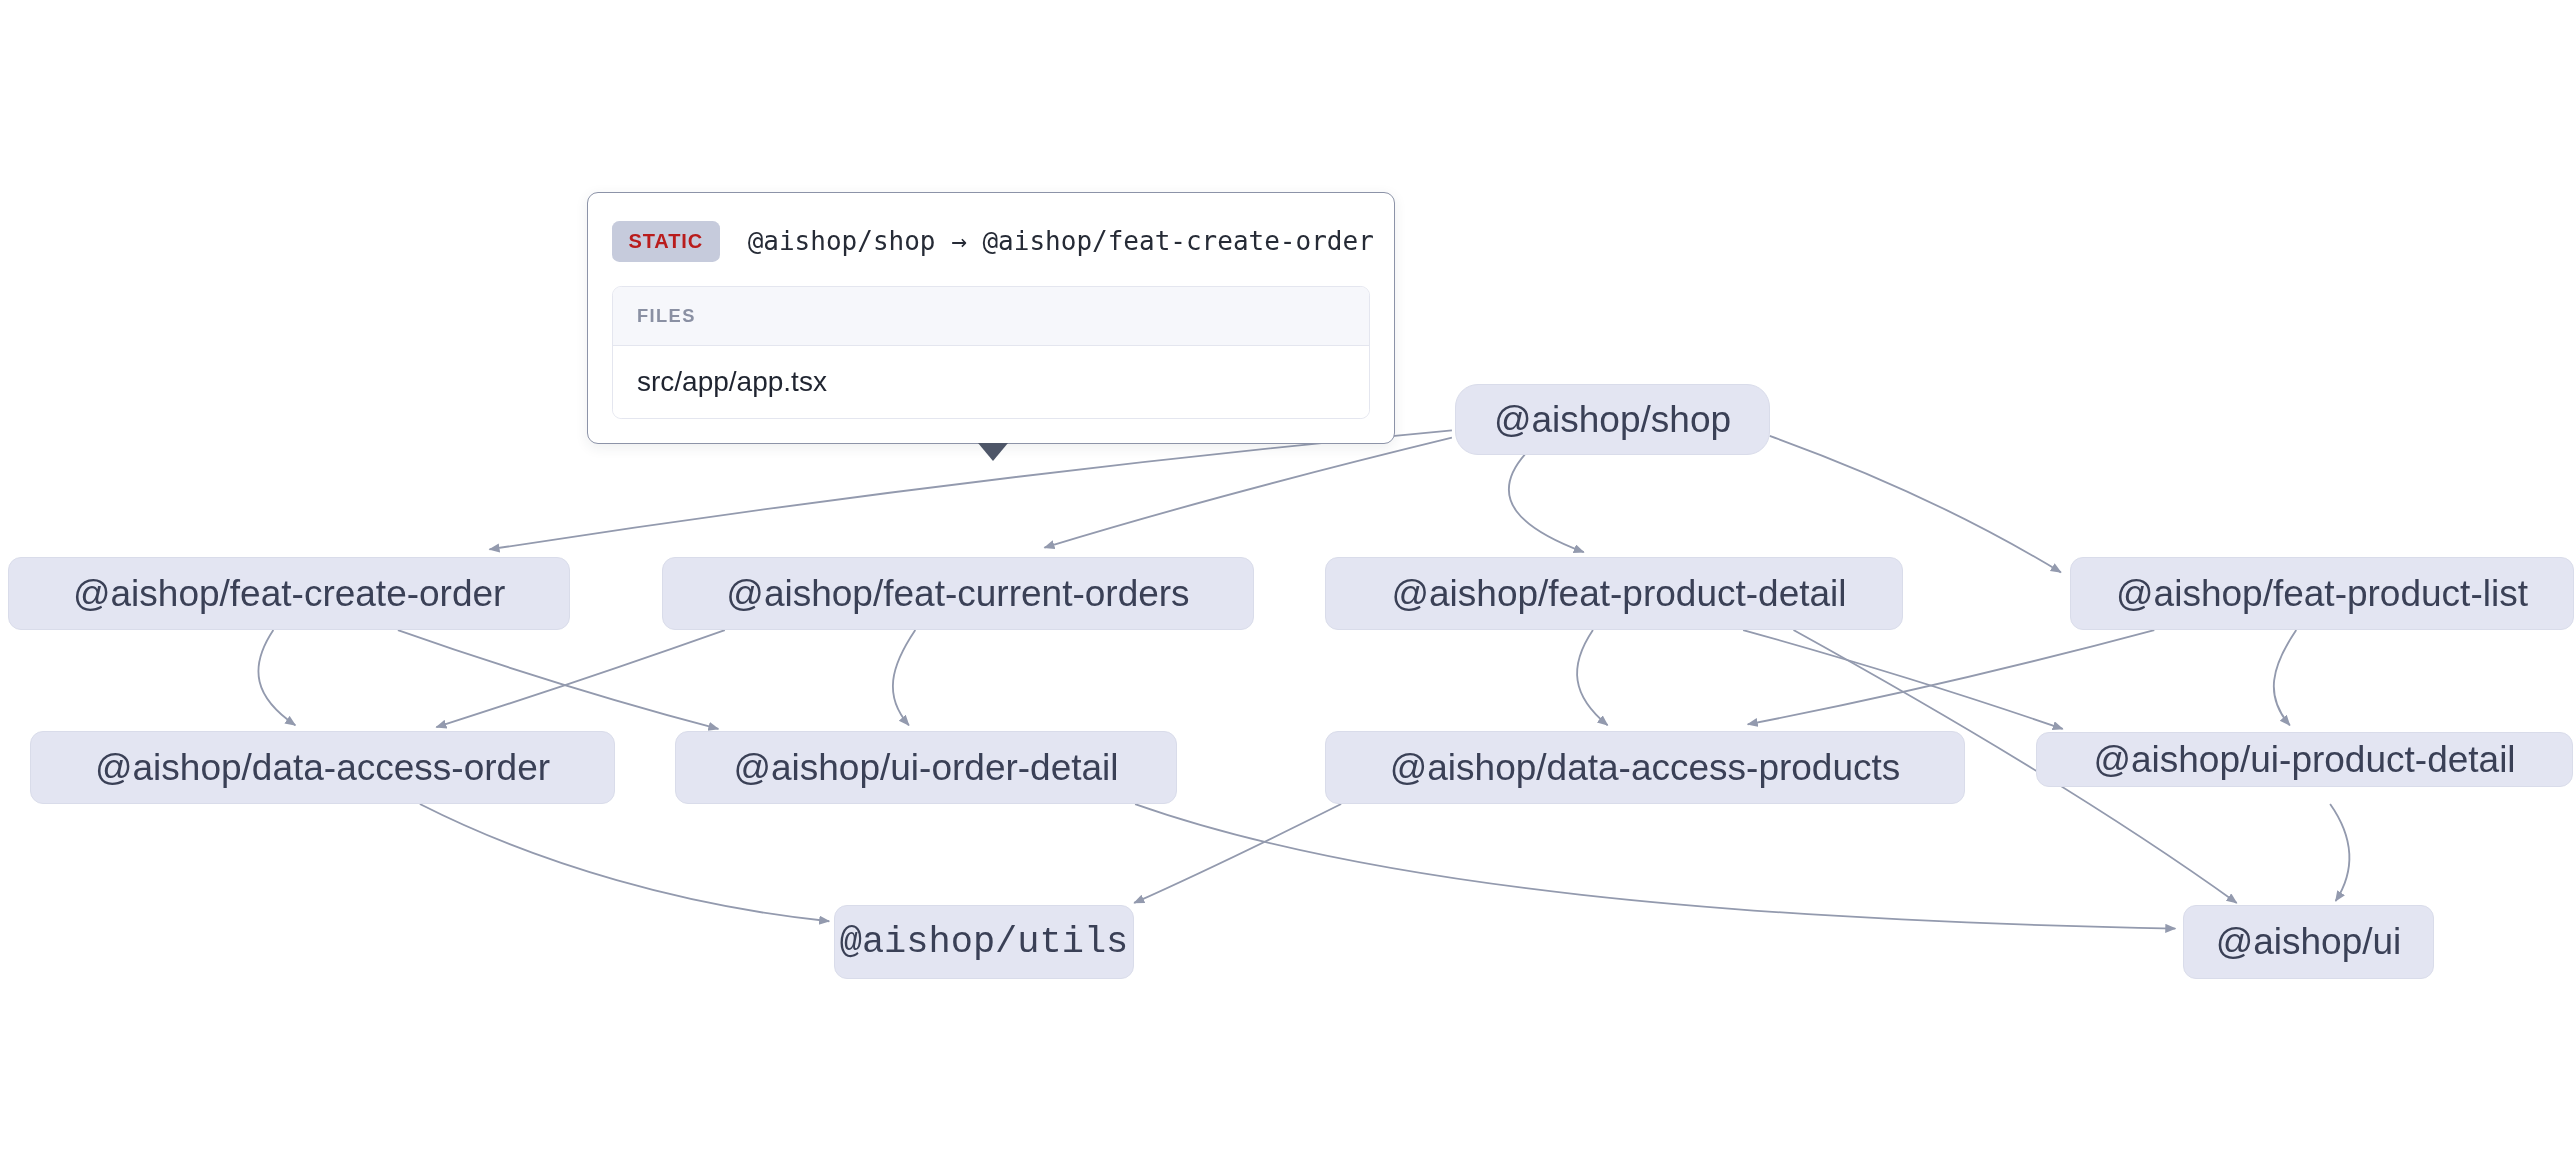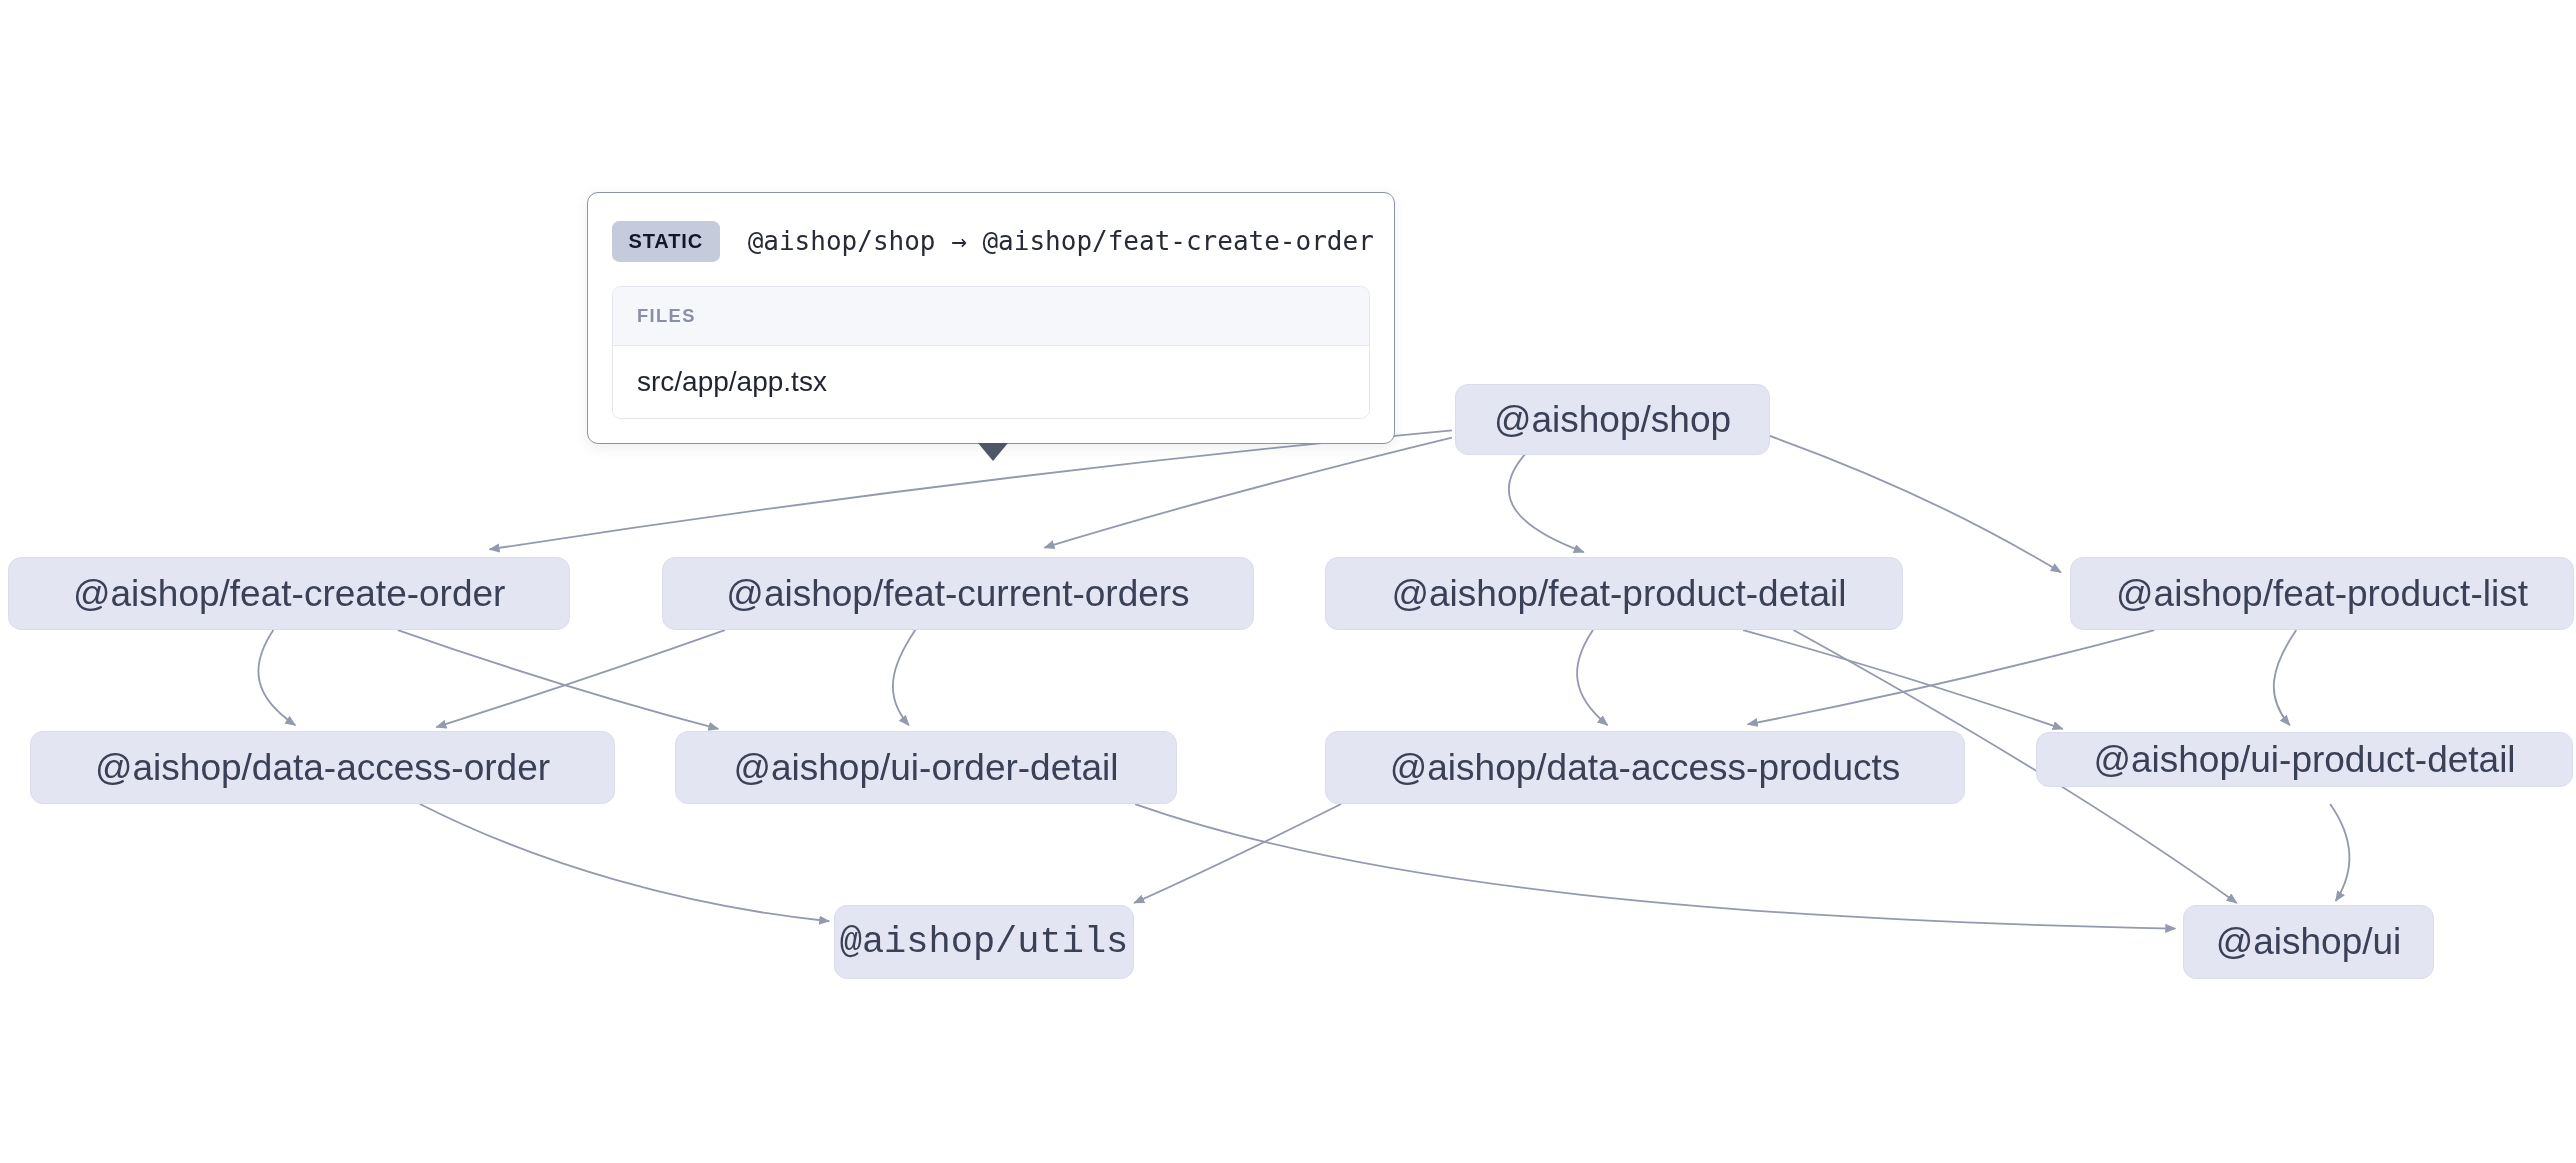--- a/index.html
+++ b/index.html
@@ -45,21 +45,21 @@
     box-sizing: border-box;
     box-shadow: 0 3.7px 13px rgba(40,45,70,0.08);
   }
   .tooltip-header {
     display: flex;
     align-items: center;
     padding: 27.5px 24px 24px 24px;
   }
   .badge {
     background: #c6cbdc;
-    color: #0f172a;
+    color: #b91c1c;
     font-size: 20px;
     font-weight: bold;
     letter-spacing: 0.9px;
     padding: 9.2px 16.5px;
     border-radius: 7.3px;
     flex: 0 0 auto;
   }
   .edge-title {
     margin-left: 28px;
     font-family: "DejaVu Sans Mono", monospace;
@@ -128,21 +128,21 @@
     <path class="edge-path" marker-end="url(#arrow)" d="M 1903 688 Q 2090 740 2252 796"></path>
     <path class="edge-path" marker-end="url(#arrow)" d="M 1958 688 Q 2260 855 2442 986"></path>
     <path class="edge-path" marker-end="url(#arrow)" d="M 2352 688 Q 2120 750 1908 791"></path>
     <path class="edge-path" marker-end="url(#arrow)" d="M 2507 688 C 2480 728 2472 760 2500 792"></path>
     <path class="edge-path" marker-end="url(#arrow)" d="M 458 878 C 590 945 750 990 905 1006"></path>
     <path class="edge-path" marker-end="url(#arrow)" d="M 1464 878 Q 1330 945 1238 986"></path>
     <path class="edge-path" marker-end="url(#arrow)" d="M 1239 878 C 1500 970 1900 1005 2375 1014"></path>
     <path class="edge-path" marker-end="url(#arrow)" d="M 2544 878 C 2570 915 2572 950 2550 984"></path>
   </svg>
 
-  <div class="node" style="left:1455px; top:384px; width:315px; height:71px;">@aishop/shop</div>
+  <div class="node" style="left:1455px; top:384px; width:315px; height:71px;border-radius:23px;">@aishop/shop</div>
 
   <div class="node" style="left:8.2px; top:557px; width:562px; height:73px;">@aishop/feat-create-order</div>
 
   <div class="node" style="left:662px; top:557px; width:592px; height:73px;">@aishop/feat-current-orders</div>
 
   <div class="node" style="left:1325px; top:557px; width:578px; height:73px;padding-left:10px;">@aishop/feat-product-detail</div>
 
   <div class="node" style="left:2070px; top:557px; width:504px; height:73px;">@aishop/feat-product-list</div>
 
   <div class="node" style="left:30px; top:731px; width:585px; height:73px;">@aishop/data-access-order</div>

